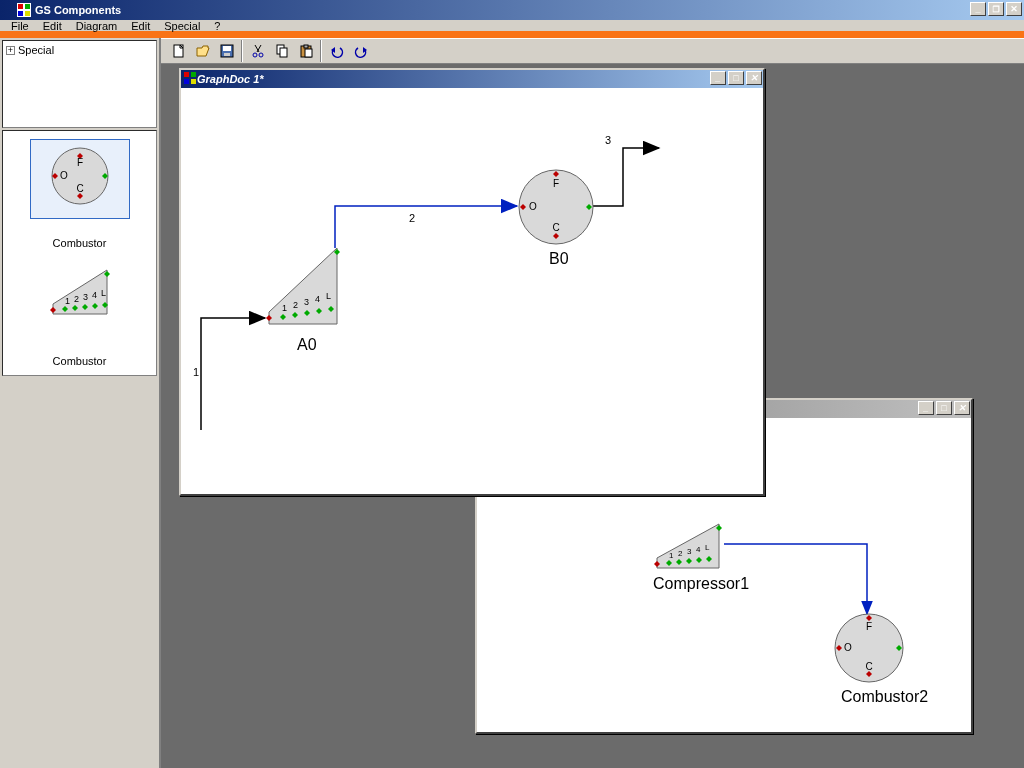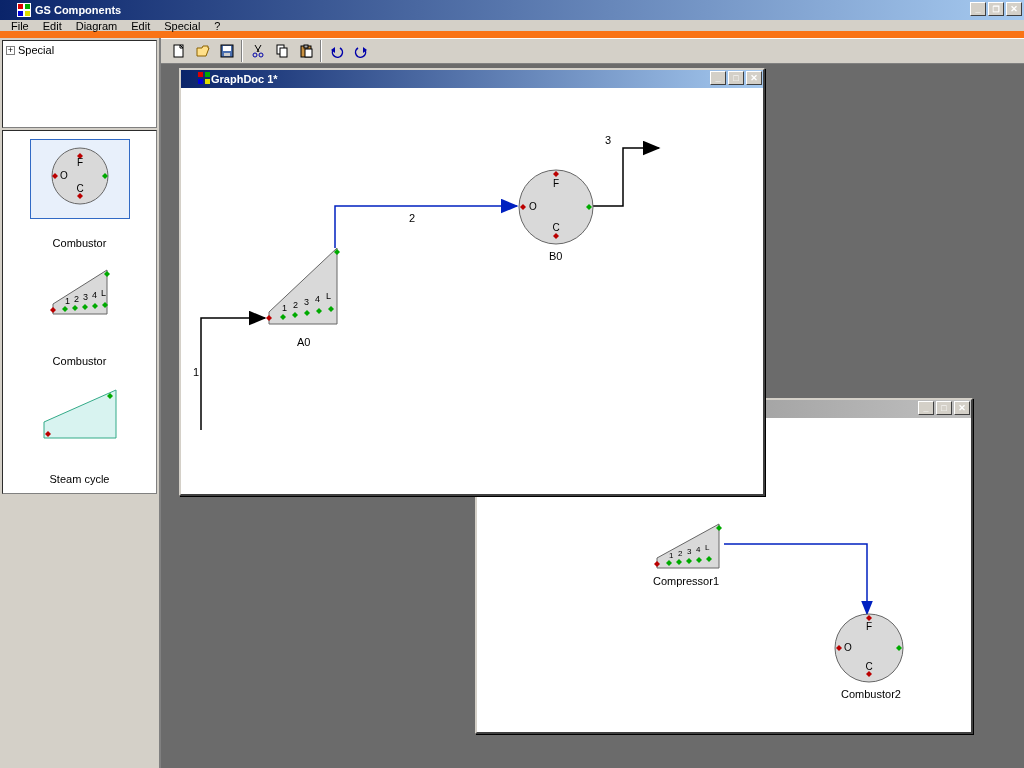--- a/index.html
+++ b/index.html
@@ -43,25 +43,25 @@
   .tree { background: #fff; border: 1px inset #808080; margin: 2px; height: 88px; padding: 3px; }
   .tree-item { display: flex; align-items: center; gap: 3px; }
   .tree-toggle { width: 9px; height: 9px; border: 1px solid #808080; display: flex; align-items: center; justify-content: center; font-size: 9px; line-height: 1; }
   .palette { background: #fff; border: 1px inset #808080; margin: 2px; padding: 4px 0; }
   .pal-item { display: flex; flex-direction: column; align-items: center; padding: 4px 0; }
   .pal-thumb { width: 100px; height: 80px; display: flex; align-items: center; justify-content: center; position: relative; }
   .pal-item.selected .pal-thumb { border: 1px solid #316ac5; background: #e8f0fb; }
   .pal-label { margin-top: 18px; }
   .mdi-area { position: absolute; left: 161px; top: 64px; width: 863px; height: 704px; background: #6b6b6b; }
   .mdi-win { position: absolute; background: #fff; border: 2px solid #404040; border-top-color:#d4d0c8; border-left-color:#d4d0c8; box-shadow: 1px 1px 0 #000; }
-  .mdi-titlebar { height: 18px; background: linear-gradient(to right, #0a246a, #a6caf0); color: #fff; display: flex; align-items: center; padding-left: 16px; font-weight: bold; }
+  .mdi-titlebar { height: 18px; background: linear-gradient(to right, #0a246a, #a6caf0); color: #fff; display: flex; align-items: center; padding-left: 2px; font-weight: bold; font-style: italic; }
   .mdi-titlebar.inactive { background: linear-gradient(to right, #808080, #c0c0c0); }
   .mdi-titlebar .winctrls { top: 1px; right: 1px; }
   .mdi-canvas { position: absolute; left: 2px; top: 20px; right: 2px; bottom: 2px; background: #fff; overflow: hidden; }
-  .component-label { position: absolute; font-size: 11px; text-align: center; white-space: nowrap; }
+  .component-label { position: absolute; font-size: 16px; text-align: center; white-space: nowrap; }
   .edge-label { position: absolute; font-size: 11px; }
 </style>
 </head>
 <body>
 
 <div class="main-titlebar">
   <span class="icon">
     <svg viewBox="0 0 14 14">
         <rect x="1" y="1" width="5" height="5" fill="#d00"></rect>
         <rect x="8" y="1" width="5" height="5" fill="#0a0"></rect>
@@ -208,34 +208,20 @@
           <text x="30" y="42" font-size="9">1</text>
           <text x="39" y="40" font-size="9">2</text>
           <text x="48" y="38" font-size="9">3</text>
           <text x="57" y="36" font-size="9">4</text>
           <text x="66" y="34" font-size="9">L</text>
         </svg>
       </div>
       <div class="pal-label">Combustor</div>
     </div>
 
-    <div class="pal-item">
-      <div class="pal-thumb">
-        <svg width="100" height="70" viewBox="0 0 100 70">
-          <polygon points="14,58 14,42 86,10 86,58" fill="#d8f3f0" stroke="#3a8"></polygon>
-          <g transform="translate(18,54)">
-              <polygon points="0,-3 3,0 0,3 -3,0" fill="#b00"></polygon>
-            </g>
-          <g transform="translate(80,16)">
-              <polygon points="0,-3 3,0 0,3 -3,0" fill="#0a0"></polygon>
-            </g>
-        </svg>
-      </div>
-      <div class="pal-label">Steam cycle</div>
-    </div>
 
   </div>
 </div>
 
 <div class="mdi-area">
 
   <div class="mdi-win" style="left:314px; top:334px; width:498px; height:336px;">
     <div class="mdi-titlebar inactive">
       <div class="winctrls">
         <div class="winbtn">

